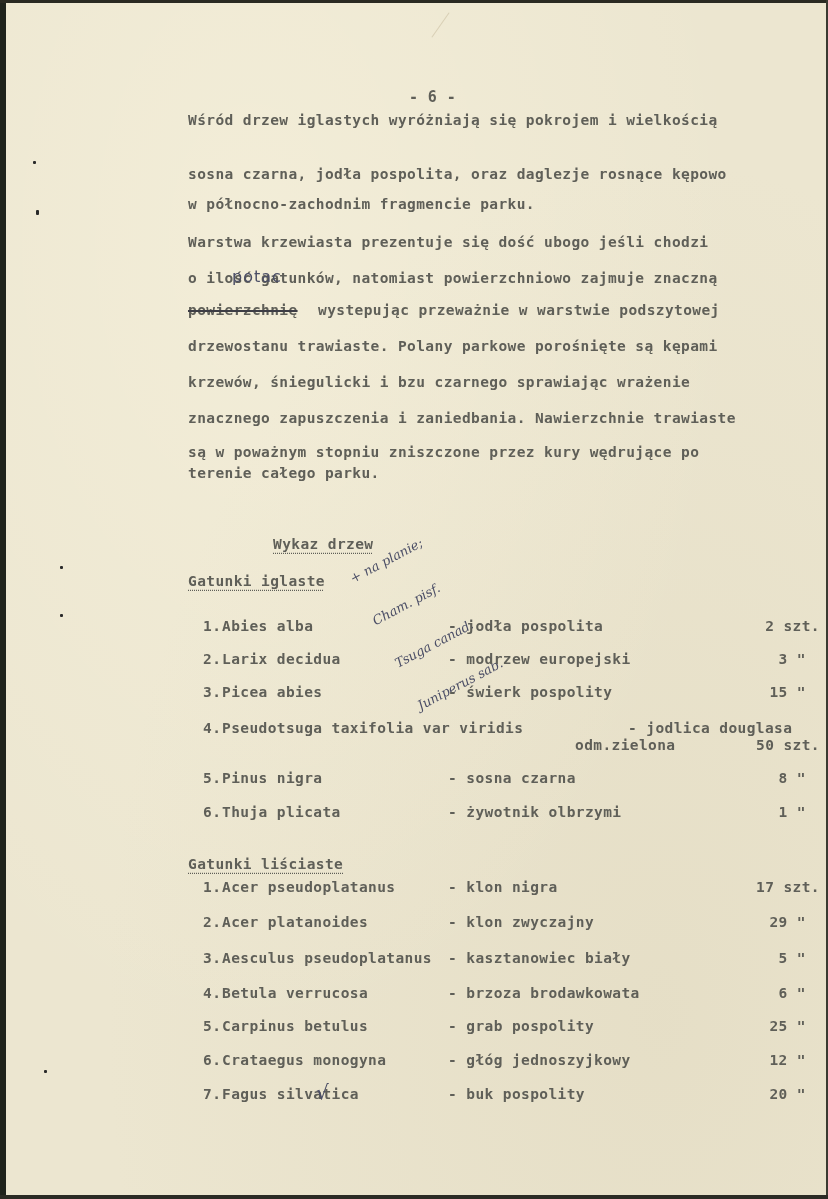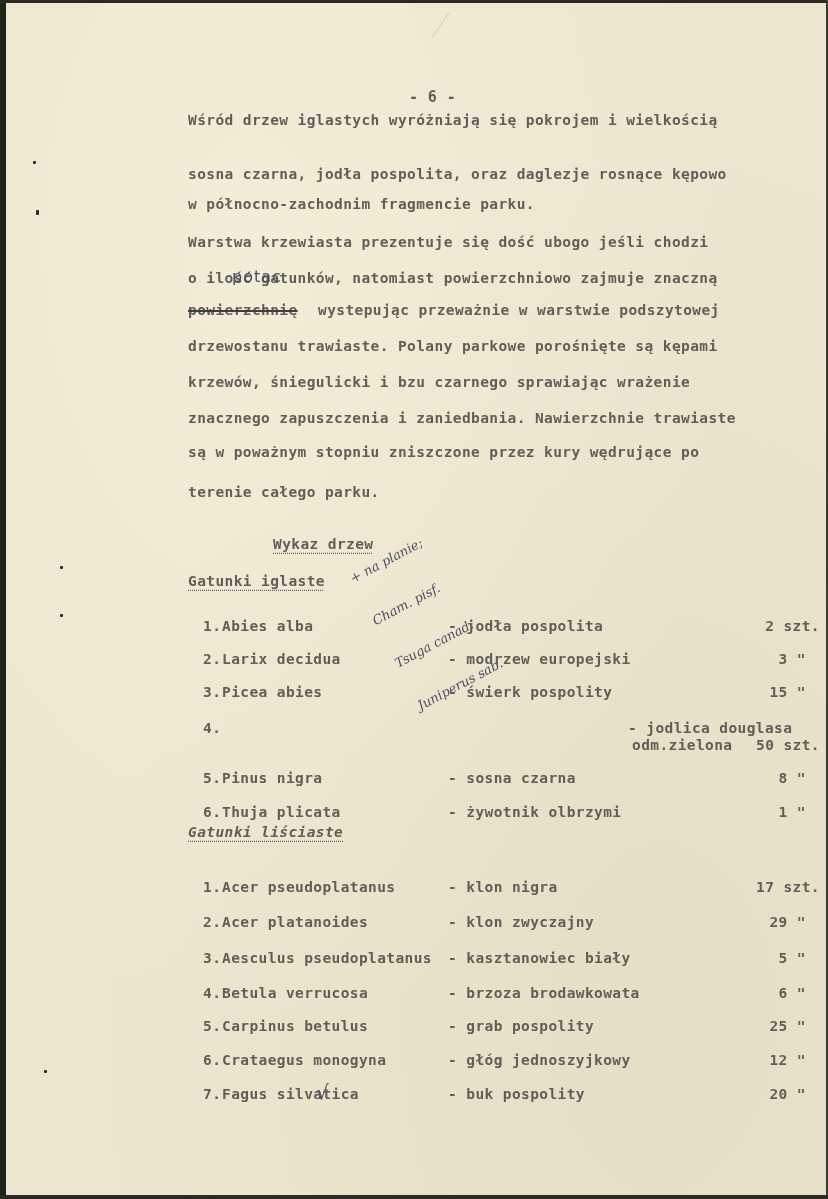--- a/index.html
+++ b/index.html
@@ -80,21 +80,21 @@
 <div class="tw para-line" style="top:166px;">sosna czarna, jodła pospolita, oraz daglezje rosnące kępowo</div>
 <div class="tw para-line" style="top:196px;">w północno-zachodnim fragmencie parku.</div>
 <div class="tw para-line" style="top:234px;text-align:center;">Warstwa krzewiasta prezentuje się dość ubogo jeśli chodzi</div>
 <div class="tw para-line" style="top:270px;">o ilość gatunków, natomiast powierzchniowo zajmuje znaczną</div>
 <div class="tw para-line strike" style="top:302px;">powierzchnię</div>
 <div class="tw" style="left:318px;top:302px;">wystepując przeważnie w warstwie podszytowej</div>
 <div class="tw para-line" style="top:338px;">drzewostanu trawiaste. Polany parkowe porośnięte są kępami</div>
 <div class="tw para-line" style="top:374px;">krzewów, śniegulicki i bzu czarnego sprawiając wrażenie</div>
 <div class="tw para-line" style="top:410px;text-align:center;">znacznego zapuszczenia i zaniedbania. Nawierzchnie trawiaste</div>
 <div class="tw para-line" style="top:444px;">są w poważnym stopniu zniszczone przez kury wędrujące po</div>
-<div class="tw para-line" style="top:484px;">terenie całego parku.</div>
+<div class="tw para-line" style="top:465px;">terenie całego parku.</div>
 
 <div class="hand note-potac">potac</div>
 
 <div class="tw u" style="left:273px;top:536px;">Wykaz drzew</div>
 
 <div class="hand note-margin">
   <div>+ na planie;</div>
   <div>Cham. pisf.</div>
   <div>Tsuga canad.</div>
   <div>Juniperus sab.</div>
@@ -115,40 +115,41 @@
   <span class="tw col-count" style="right:22px;">3 "</span>
 </div>
 <div class="row" style="top:684px;">
   <span class="tw col-num">3.</span>
   <span class="tw col-latin">Picea abies</span>
   <span class="tw col-polish">- świerk pospolity</span>
   <span class="tw col-count" style="right:22px;">15 "</span>
 </div>
 <div class="row" style="top:720px;">
   <span class="tw col-num">4.</span>
+  <span class="tw col-latin">Pseudotsuga taxifolia var viridis</span>
   <span class="tw" style="left:628px;text-align:right;">- jodlica douglasa</span>
 </div>
 <div class="row" style="top:737px;">
-  <span class="tw" style="left:632px;text-align:center;">odm.zielona</span>
+  <span class="tw" style="left:575px;text-align:center;">odm.zielona</span>
   <span class="tw col-count">50 szt.</span>
 </div>
 <div class="row" style="top:770px;">
   <span class="tw col-num">5.</span>
   <span class="tw col-latin">Pinus nigra</span>
   <span class="tw col-polish">- sosna czarna</span>
   <span class="tw col-count" style="right:22px;">8 "</span>
 </div>
 <div class="row" style="top:804px;">
   <span class="tw col-num">6.</span>
   <span class="tw col-latin">Thuja plicata</span>
   <span class="tw col-polish">- żywotnik olbrzymi</span>
   <span class="tw col-count" style="right:22px;">1 "</span>
 </div>
 
-<div class="tw u" style="left:188px;top:824px;font-style:italic;">Gatunki liściaste</div>
+<div class="tw u" style="left:188px;top:856px;">Gatunki liściaste</div>
 
 <div class="row" style="top:879px;">
   <span class="tw col-num">1.</span>
   <span class="tw col-latin">Acer pseudoplatanus</span>
   <span class="tw col-polish">- klon nigra</span>
   <span class="tw col-count">17 szt.</span>
 </div>
 <div class="row" style="top:914px;">
   <span class="tw col-num">2.</span>
   <span class="tw col-latin">Acer platanoides</span>

